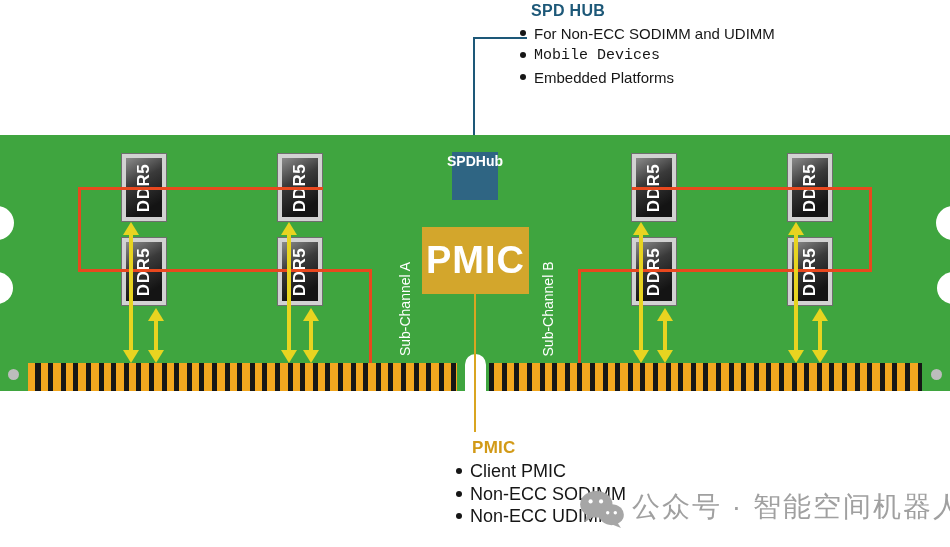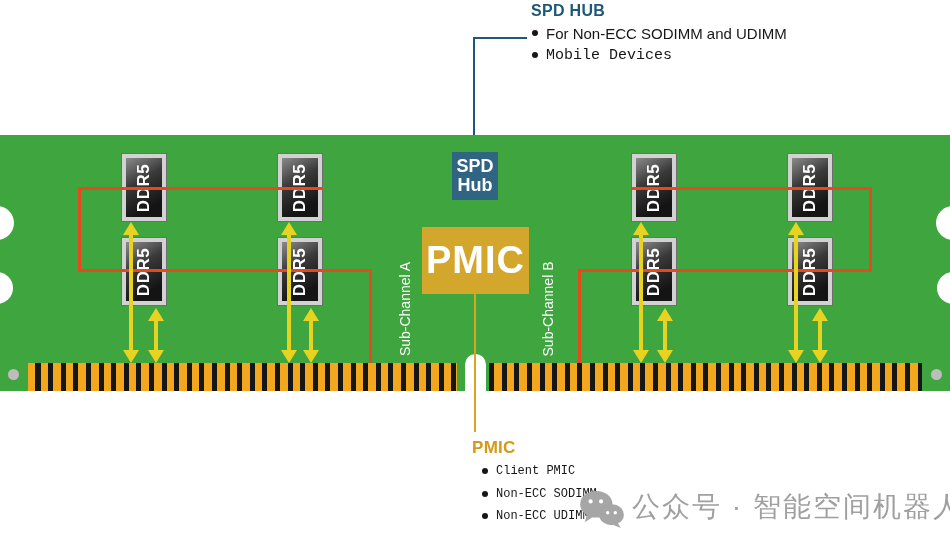--- a/index.html
+++ b/index.html
@@ -4,21 +4,21 @@
 <style>
   html,body{margin:0;padding:0;background:#fff;}
   .stage{
     position:relative;width:950px;height:546px;background:#ffffff;overflow:hidden;
     font-family:"Liberation Sans",sans-serif;
   }
   
   .spd-title{position:absolute;left:531px;top:2px;font-size:16px;font-weight:bold;color:#1d5878;letter-spacing:.3px;}
   .ann-row{position:absolute;display:flex;align-items:flex-start;color:#161616;}
   .ann-dot{width:6px;height:6px;border-radius:50%;background:#161616;margin:5px 8px 0 0;flex:0 0 auto;}
-  .spd-row{left:532px;font-size:15px;line-height:17px;}
+  .spd-row{left:520px;font-size:15px;line-height:17px;}
   .spd-row1{top:25px;} .spd-row2{top:47px;font-family:Liberation Mono, monospace;} .spd-row3{top:69px;}
   .spd-line-v{position:absolute;left:473px;top:37px;width:2px;height:115px;background:#1d5878;}
   .spd-line-h{position:absolute;left:473px;top:37px;width:54px;height:2px;background:#1d5878;}
   
   .board{position:absolute;left:0;top:135px;width:950px;height:256px;background:#3fa53f;}
   .edge-notch{position:absolute;border-radius:50%;background:#ffffff;}
   .notch-l1{left:-20px;top:206px;width:34px;height:34px;}
   .notch-l2{left:-19px;top:272px;width:32px;height:32px;}
   .notch-r1{left:936px;top:206px;width:34px;height:34px;}
   .notch-r2{left:937px;top:272px;width:32px;height:32px;}
@@ -55,53 +55,57 @@
   .arrow .head-up,.arrow .head-down{position:absolute;left:0;width:0;height:0;
     border-left:8px solid transparent;border-right:8px solid transparent;}
   .arrow .head-up{top:0;border-bottom:13px solid #e8d420;}
   .arrow .head-down{bottom:0;border-top:13px solid #e8d420;}
   .arrow-long{top:222px;height:141px;}
   .arrow-short{top:308px;height:55px;}
   .a1{left:123px;} .a2{left:148px;} .a3{left:281px;} .a4{left:303px;}
   .a5{left:633px;} .a6{left:657px;} .a7{left:788px;} .a8{left:812px;}
   
   .spd-hub-box{position:absolute;left:452px;top:152px;width:46px;height:48px;background:#2f6583;
-    color:#fff;font-weight:bold;font-size:18px;line-height:19px;text-align:center;
-    display:flex;flex-direction:column;justify-content:center;z-index:3;}
+    color:#fff;font-weight:bold;font-size:14px;line-height:19px;text-align:center;
+    display:flex;flex-direction:row;justify-content:center;z-index:3;}
   .pmic-box{position:absolute;left:422px;top:227px;width:107px;height:67px;background:#d3a62c;
     color:#fff;font-weight:bold;font-size:38px;display:flex;align-items:center;justify-content:center;
     letter-spacing:1px;z-index:3;}
   .subchannel{position:absolute;color:#fff;font-size:14px;white-space:nowrap;z-index:3;
     transform:rotate(-90deg);transform-origin:center;}
   .sub-a{left:355px;top:301px;width:100px;text-align:center;}
   .sub-b{left:498px;top:301px;width:100px;text-align:center;}
   
   .pmic-line{position:absolute;left:474px;top:294px;width:2px;height:138px;background:#d9a520;z-index:5;}
   .pmic-title{position:absolute;left:472px;top:438px;font-size:17px;font-weight:bold;color:#d29a17;letter-spacing:.3px;}
-  .pmic-row{left:482px;font-size:12px;line-height:18px;font-family:Liberation Mono, monospace;}
+  .pmic-row{left:456px;font-size:18px;line-height:18px;}
   .pmic-row .ann-dot{margin-top:6px;}
   .pmic-row1{top:462px;} .pmic-row2{top:485px;} .pmic-row3{top:507px;}
   
   .wm-icon{position:absolute;left:578px;top:490px;width:48px;height:38px;z-index:10;}
   .wm-text{position:absolute;left:632px;top:488px;font-size:28px;color:#a0a0a0;letter-spacing:2px;z-index:10;white-space:nowrap;}
   .wm-csdn{position:absolute;left:782px;top:519px;font-size:15px;color:#c4c4c4;z-index:10;white-space:nowrap;}
 </style>
 </head>
 <body>
 
 <div class="stage">
 
   <div class="spd-title">SPD HUB</div>
   <div class="ann-row spd-row spd-row1">
     <span class="ann-dot"></span>
     <span>For Non-ECC SODIMM and UDIMM</span>
   </div>
   <div class="ann-row spd-row spd-row2">
     <span class="ann-dot"></span>
     <span>Mobile Devices</span>
+  </div>
+  <div class="ann-row spd-row spd-row3">
+    <span class="ann-dot"></span>
+    <span>Embedded Platforms</span>
   </div>
   <div class="spd-line-v"></div>
   <div class="spd-line-h"></div>
 
   <div class="board"></div>
   <div class="edge-notch notch-l1"></div>
   <div class="edge-notch notch-l2"></div>
   <div class="edge-notch notch-r1"></div>
   <div class="edge-notch notch-r2"></div>
 

